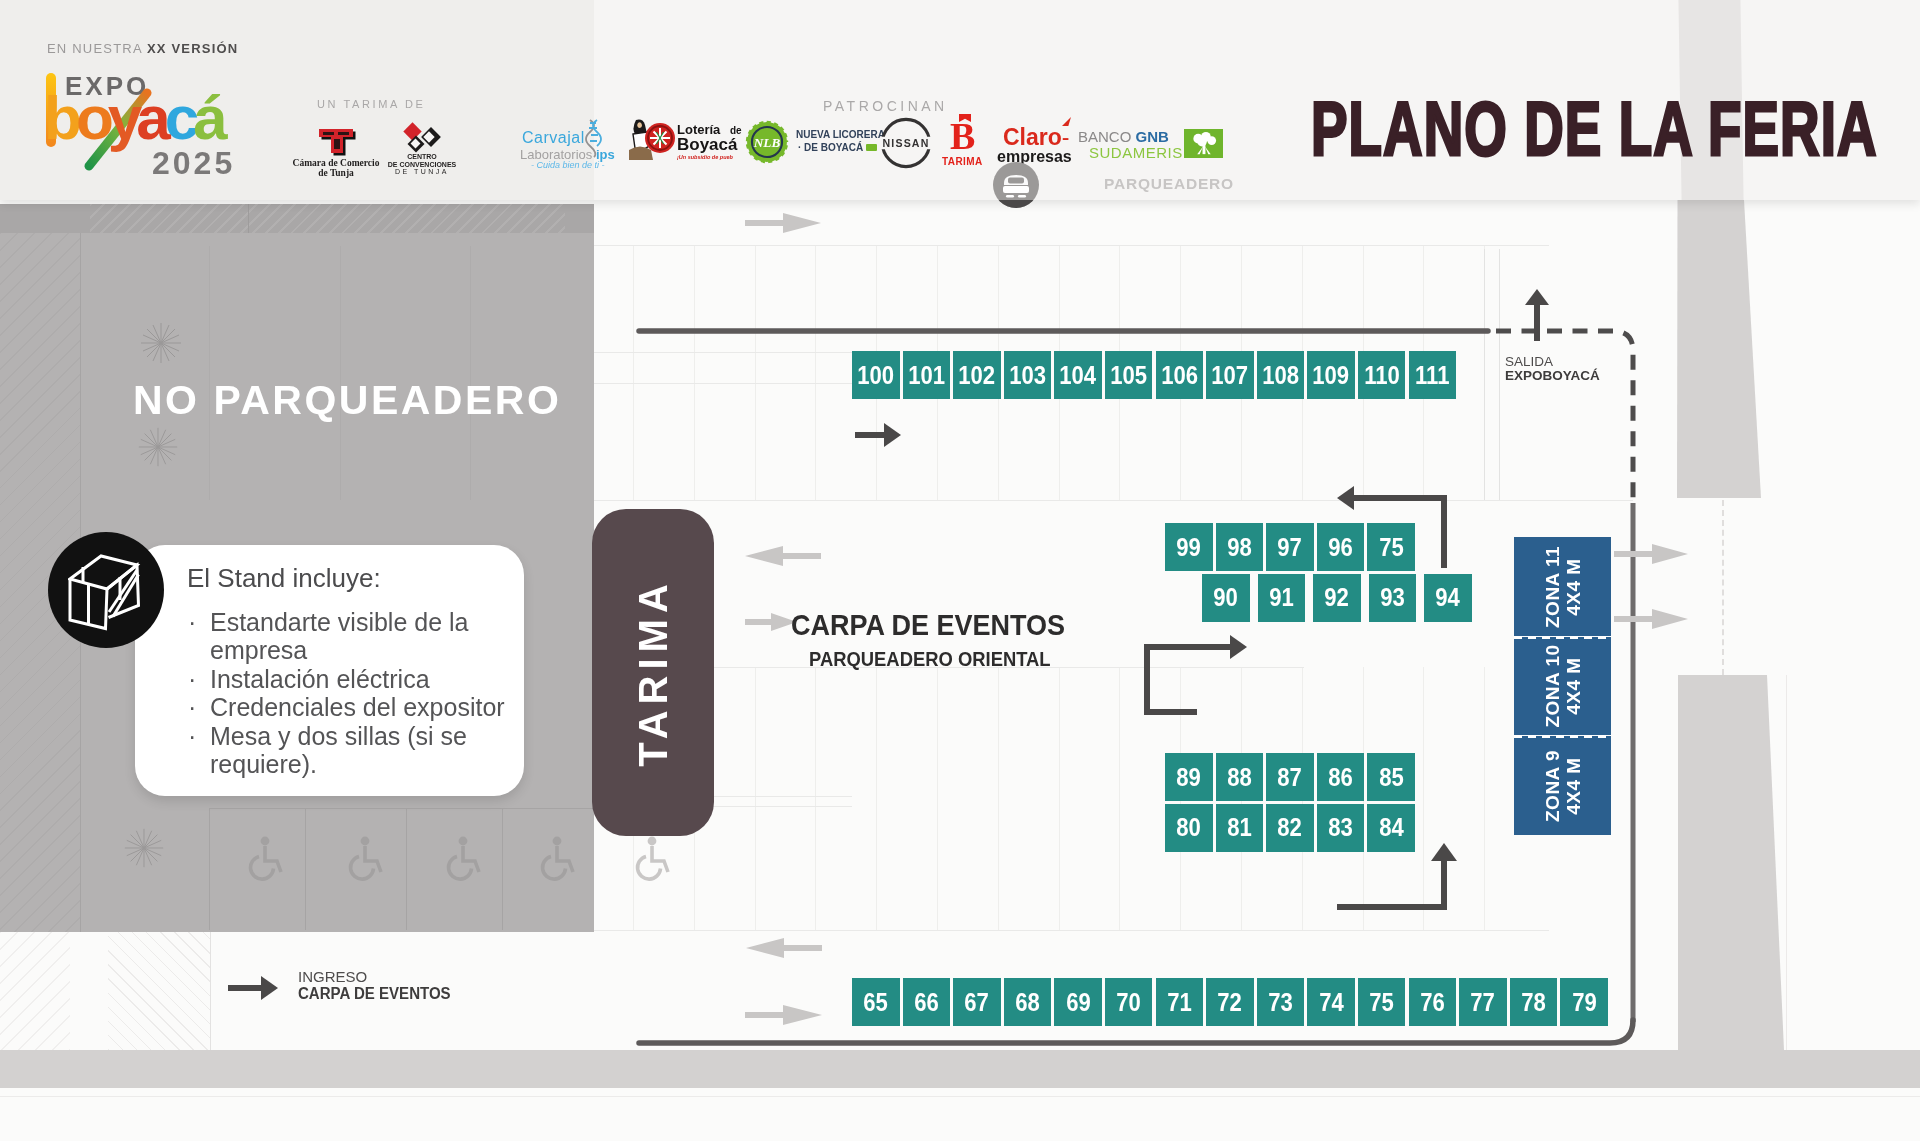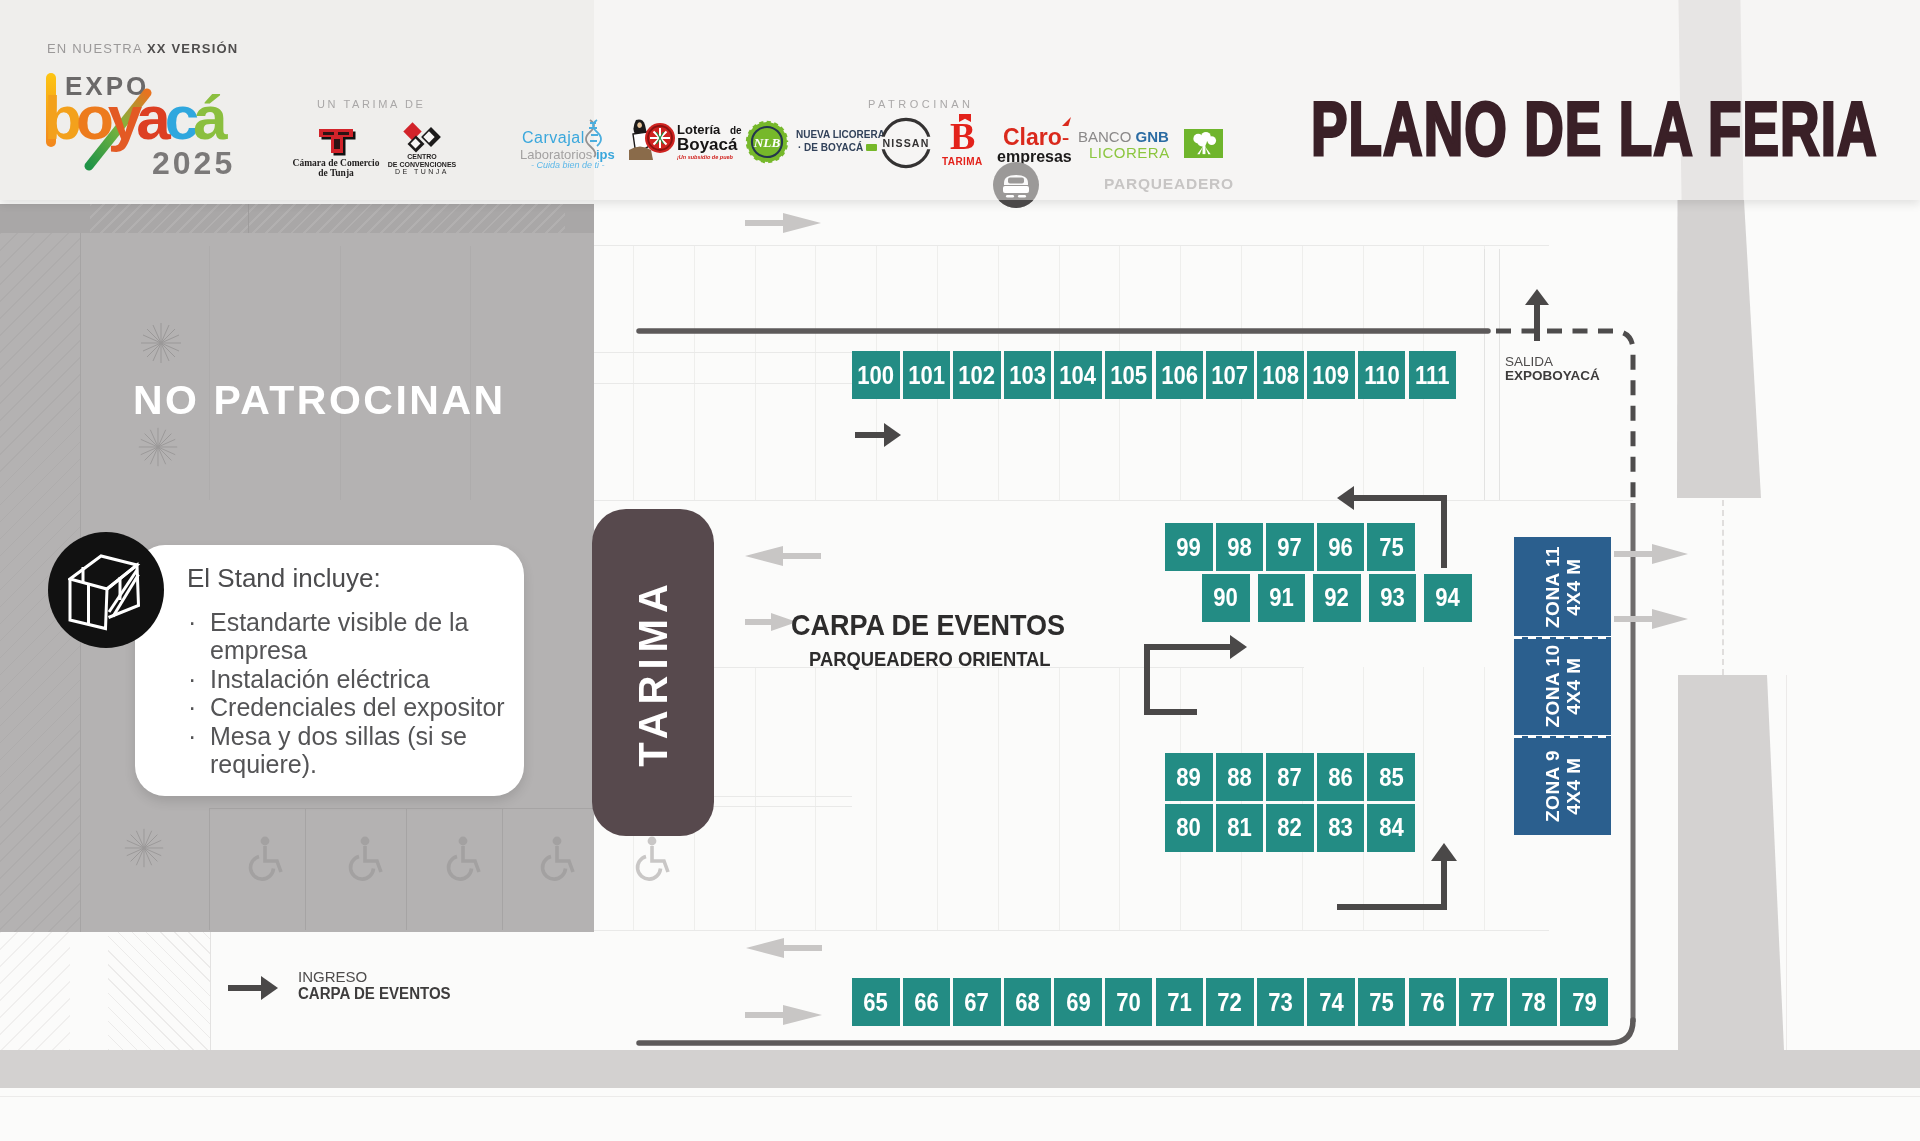--- a/index.html
+++ b/index.html
@@ -70,21 +70,21 @@
   <g stroke="#9a9898" stroke-width="1" fill="none">
     <path d="M23 3 V43 M3 23 H43 M9 9 L37 37 M37 9 L9 37 M15 5 L31 41 M31 5 L15 41 M5 15 L41 31 M41 15 L5 31"></path>
   </g>
 </svg>
 <svg class="abs" style="left:122px;top:826px;" width="44" height="44" viewBox="0 0 46 46">
   <g stroke="#9a9898" stroke-width="1" fill="none">
     <path d="M23 3 V43 M3 23 H43 M9 9 L37 37 M37 9 L9 37 M15 5 L31 41 M31 5 L15 41 M5 15 L41 31 M41 15 L5 31"></path>
   </g>
 </svg>
 
-<div class="abs" style="left:133px;top:377px;color:#ffffff;font-weight:bold;font-size:41px;letter-spacing:2.5px;white-space:nowrap;">NO PATROCINAN</div>
+<div class="abs" style="left:133px;top:377px;color:#ffffff;font-weight:bold;font-size:41px;letter-spacing:2.5px;white-space:nowrap;">NO PARQUEADERO</div>
 
 <svg class="abs" style="left:243px;top:835px;" width="46" height="50" viewBox="0 0 46 50">
       <g stroke="#a3a1a1" fill="none" stroke-width="3.6">
         <circle cx="22" cy="6" r="4.4" fill="#a3a1a1" stroke="none"></circle>
         <path d="M22 11 V26 H34 L38 37"></path>
         <path d="M30.5 33.5 A11.5 11.5 0 1 1 16 21.5"></path>
       </g>
     </svg>
 <svg class="abs" style="left:343px;top:835px;" width="46" height="50" viewBox="0 0 46 50">
       <g stroke="#a3a1a1" fill="none" stroke-width="3.6">
@@ -389,21 +389,21 @@
   <g>
     <rect x="8" y="4" width="13" height="13" transform="rotate(45 14.5 10.5)" fill="#d2232a"></rect>
     <rect x="26" y="9" width="14" height="14" transform="rotate(45 33 16)" fill="#1c1a1a"></rect>
     <rect x="12" y="17" width="12" height="12" transform="rotate(45 18 23)" fill="#1c1a1a"></rect>
     <rect x="27" y="12" width="8" height="8" transform="rotate(45 31 16)" fill="#f6f5f4"></rect>
     <rect x="14" y="19" width="7" height="7" transform="rotate(45 17.5 22.5)" fill="#f6f5f4"></rect>
   </g>
 </svg>
 <div class="abs" style="left:383px;top:153px;width:78px;text-align:center;font-size:7px;font-weight:bold;color:#201e1e;line-height:7.5px;white-space:nowrap;">CENTRO<br>DE CONVENCIONES<br><span style="letter-spacing:2.5px;font-weight:normal;">DE TUNJA</span></div>
 
-<div class="abs" style="left:868px;top:98px;font-size:11px;letter-spacing:3.5px;color:#aaa8a8;white-space:nowrap;">PATROCINAN</div>
+<div class="abs" style="left:823px;top:98px;font-size:14px;letter-spacing:3.5px;color:#aaa8a8;white-space:nowrap;">PATROCINAN</div>
 
 <div class="abs" style="left:522px;top:129px;font-size:16px;color:#3aa7dc;letter-spacing:.5px;">Carvajal</div>
 <svg class="abs" style="left:574px;top:118px;" width="32" height="40" viewBox="0 0 32 40">
   <g stroke="#3aa7dc" stroke-width="1.8" fill="none" opacity=".9">
     <path d="M16 2 Q24 7 16 14 Q8 21 16 28 Q24 35 20 39" stroke="#8a8888"></path>
     <path d="M23 2 Q15 7 23 14 Q31 21 23 28"></path>
     <path d="M16 5 H22 M15 10 H23 M17 17 H24 M16 23 H23"></path>
   </g>
 </svg>
 <div class="abs" style="left:520px;top:147px;font-size:13px;color:#a3a1a1;">Laboratorios <span style="color:#3aa7dc;font-weight:bold;">ips</span></div>
@@ -446,21 +446,21 @@
 
 <div class="abs" style="left:950px;top:119px;font-size:38px;font-weight:bold;color:#e3221b;font-family:'Liberation Serif',serif;line-height:34px;">B</div>
 <div class="abs" style="left:959px;top:114px;width:12px;height:8px;background:#e3221b;clip-path:polygon(0 0,100% 0,100% 100%,50% 60%,0 100%);"></div>
 <div class="abs" style="left:942px;top:156px;font-size:10px;font-weight:bold;color:#e3221b;letter-spacing:.4px;">TARIMA</div>
 
 <div class="abs" style="left:1003px;top:124px;font-size:23px;font-weight:bold;color:#da291c;">Claro<span style="font-weight:normal;">-</span></div>
 <div class="abs" style="left:1062px;top:117px;width:9px;height:9px;background:#da291c;clip-path:polygon(0 100%,100% 0,70% 100%);"></div>
 <div class="abs" style="left:997px;top:148px;font-size:16px;font-weight:bold;color:#1c1a1a;">empresas</div>
 
 <div class="abs" style="left:1078px;top:128px;font-size:15px;color:#8b8989;">BANCO <span style="color:#2b6ca3;font-weight:bold;">GNB</span></div>
-<div class="abs" style="left:1089px;top:144px;font-size:15px;color:#8cc63f;letter-spacing:.5px;">LICORERA</div>
+<div class="abs" style="left:1089px;top:144px;font-size:15px;color:#8cc63f;letter-spacing:.5px;">SUDAMERIS</div>
 <div class="abs" style="left:1184px;top:129px;width:39px;height:29px;background:#6fb52c;"></div>
 <svg class="abs" style="left:1184px;top:129px;" width="39" height="29" viewBox="0 0 39 30">
   <g fill="#ffffff">
     <circle cx="14" cy="10" r="5"></circle>
         <circle cx="22" cy="8" r="5"></circle>
         <circle cx="28" cy="12" r="4.5"></circle>
         <circle cx="18" cy="13" r="5"></circle>
     <rect x="18.5" y="14" width="3" height="12"></rect>
     <path d="M19 18 L13 26 L15.5 26 Z M21 18 L27 26 L24.5 26 Z"></path>
   </g>

